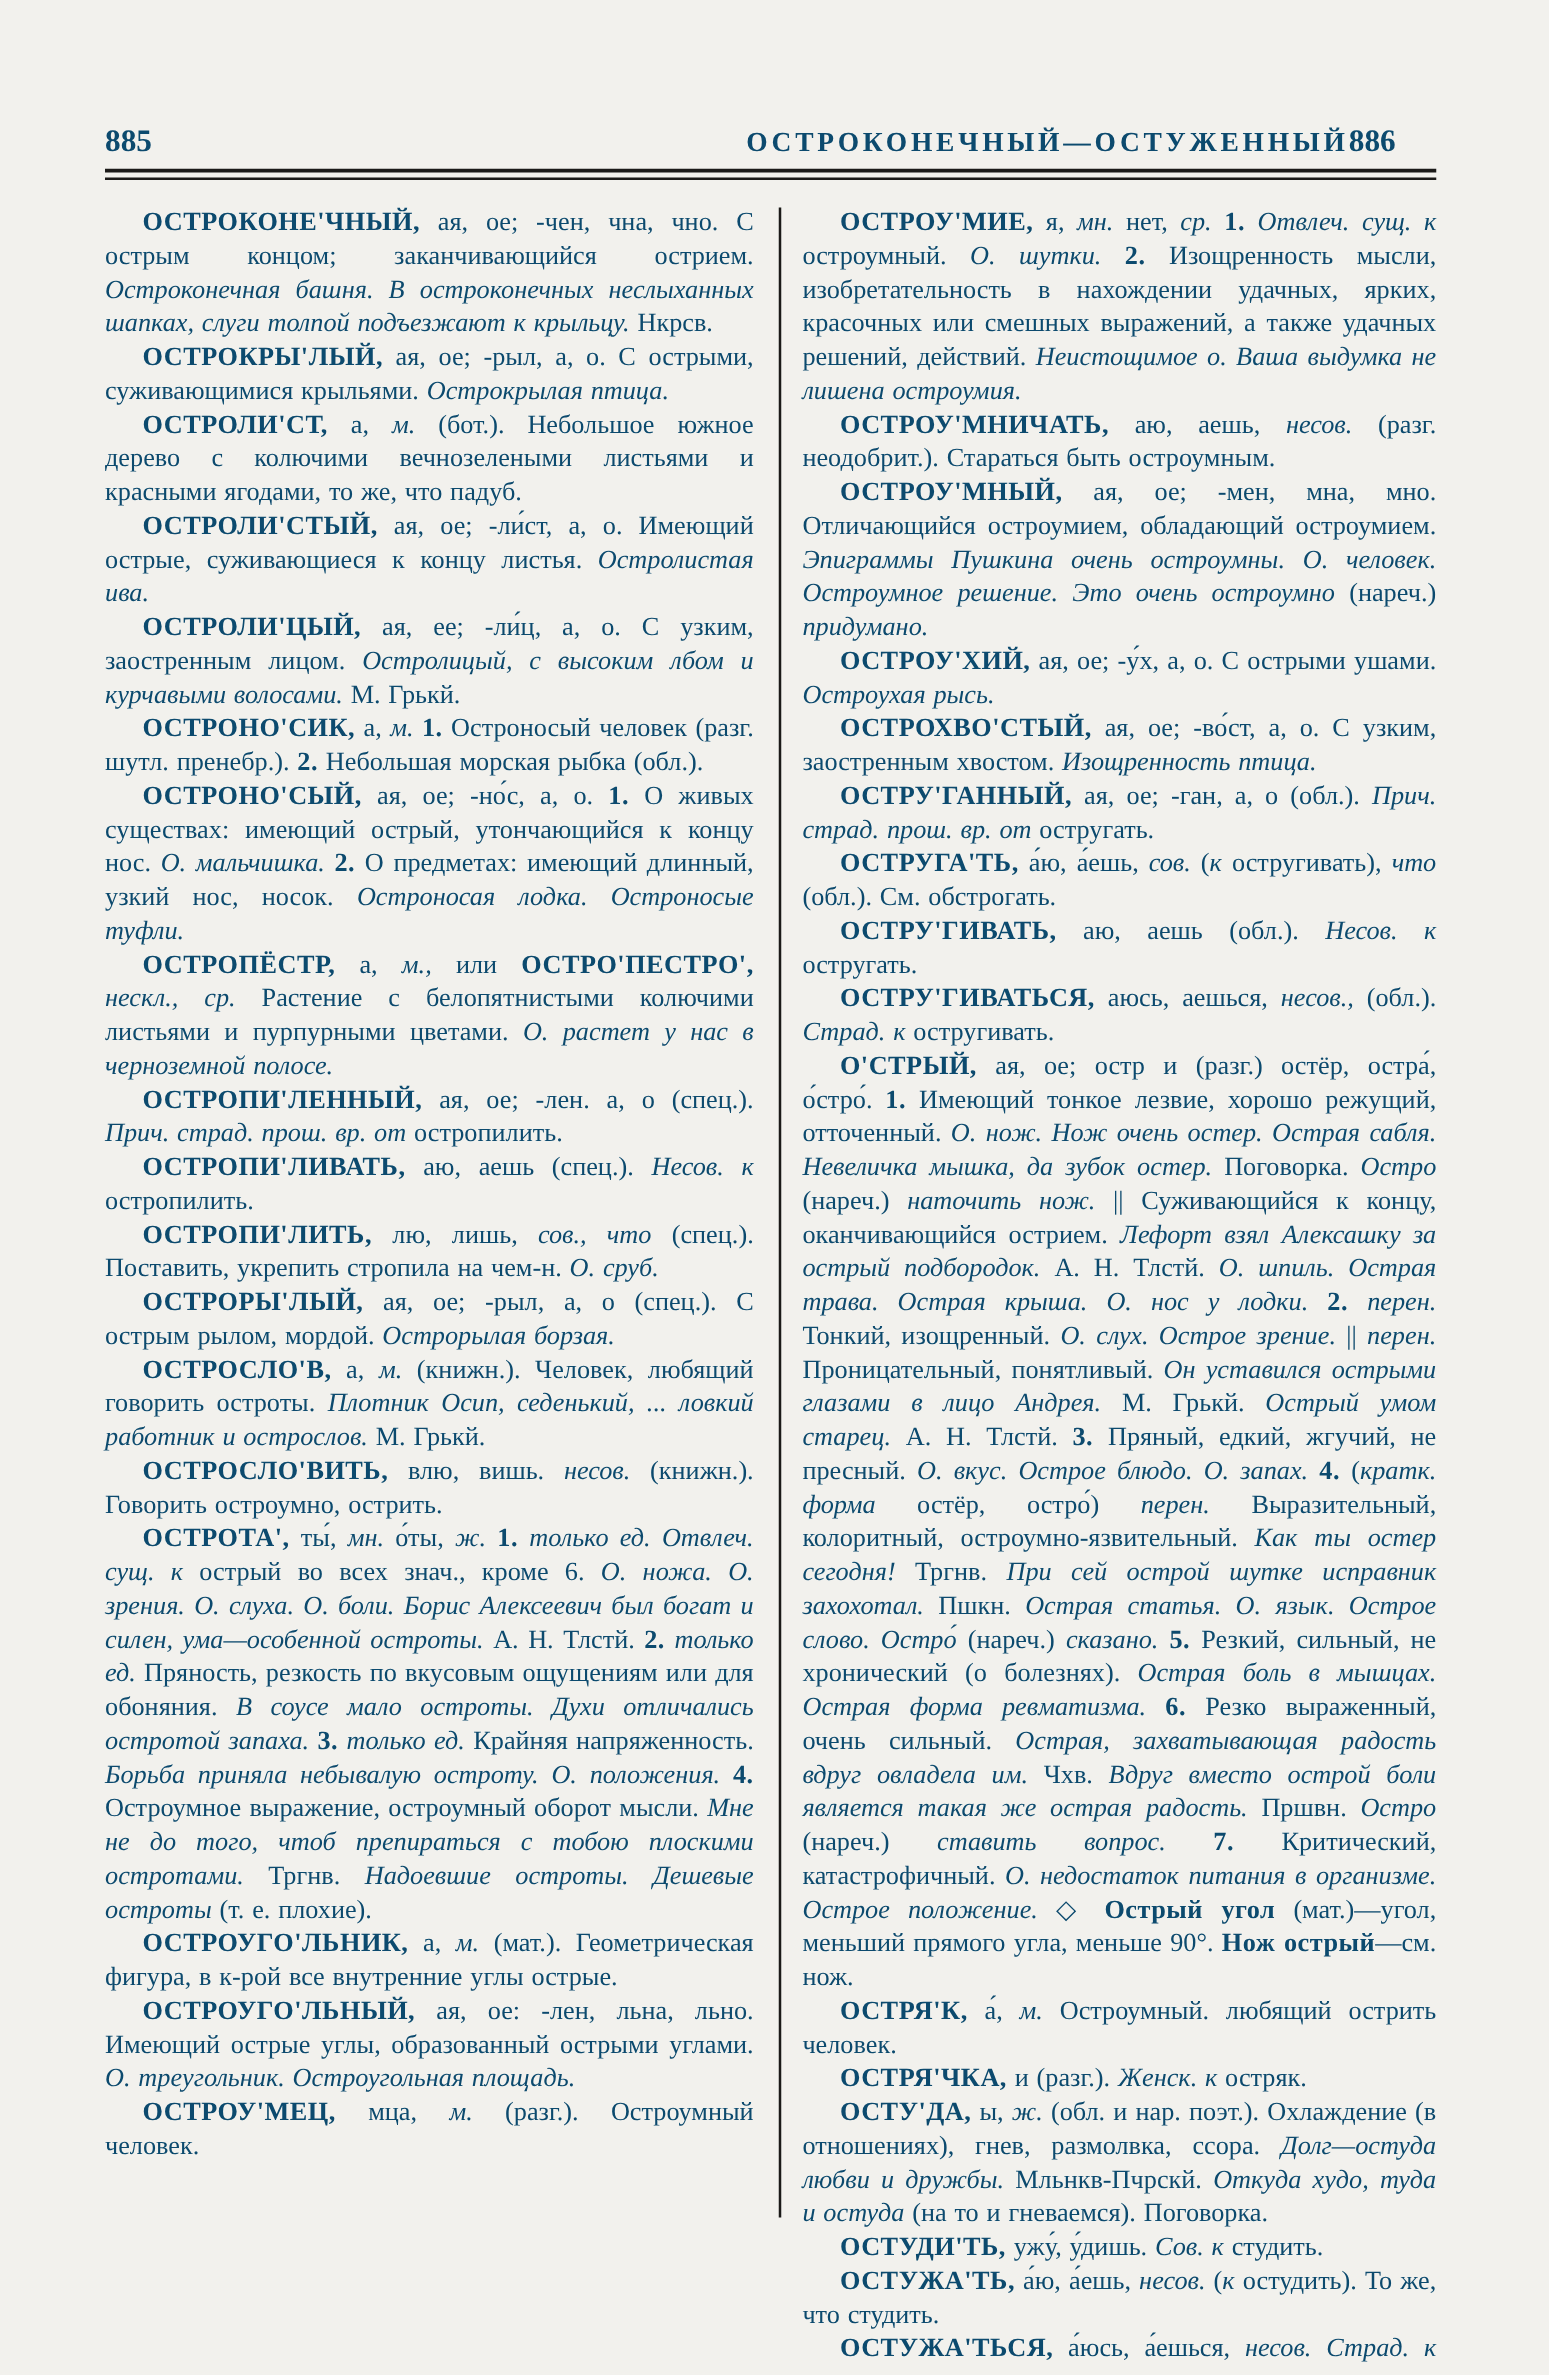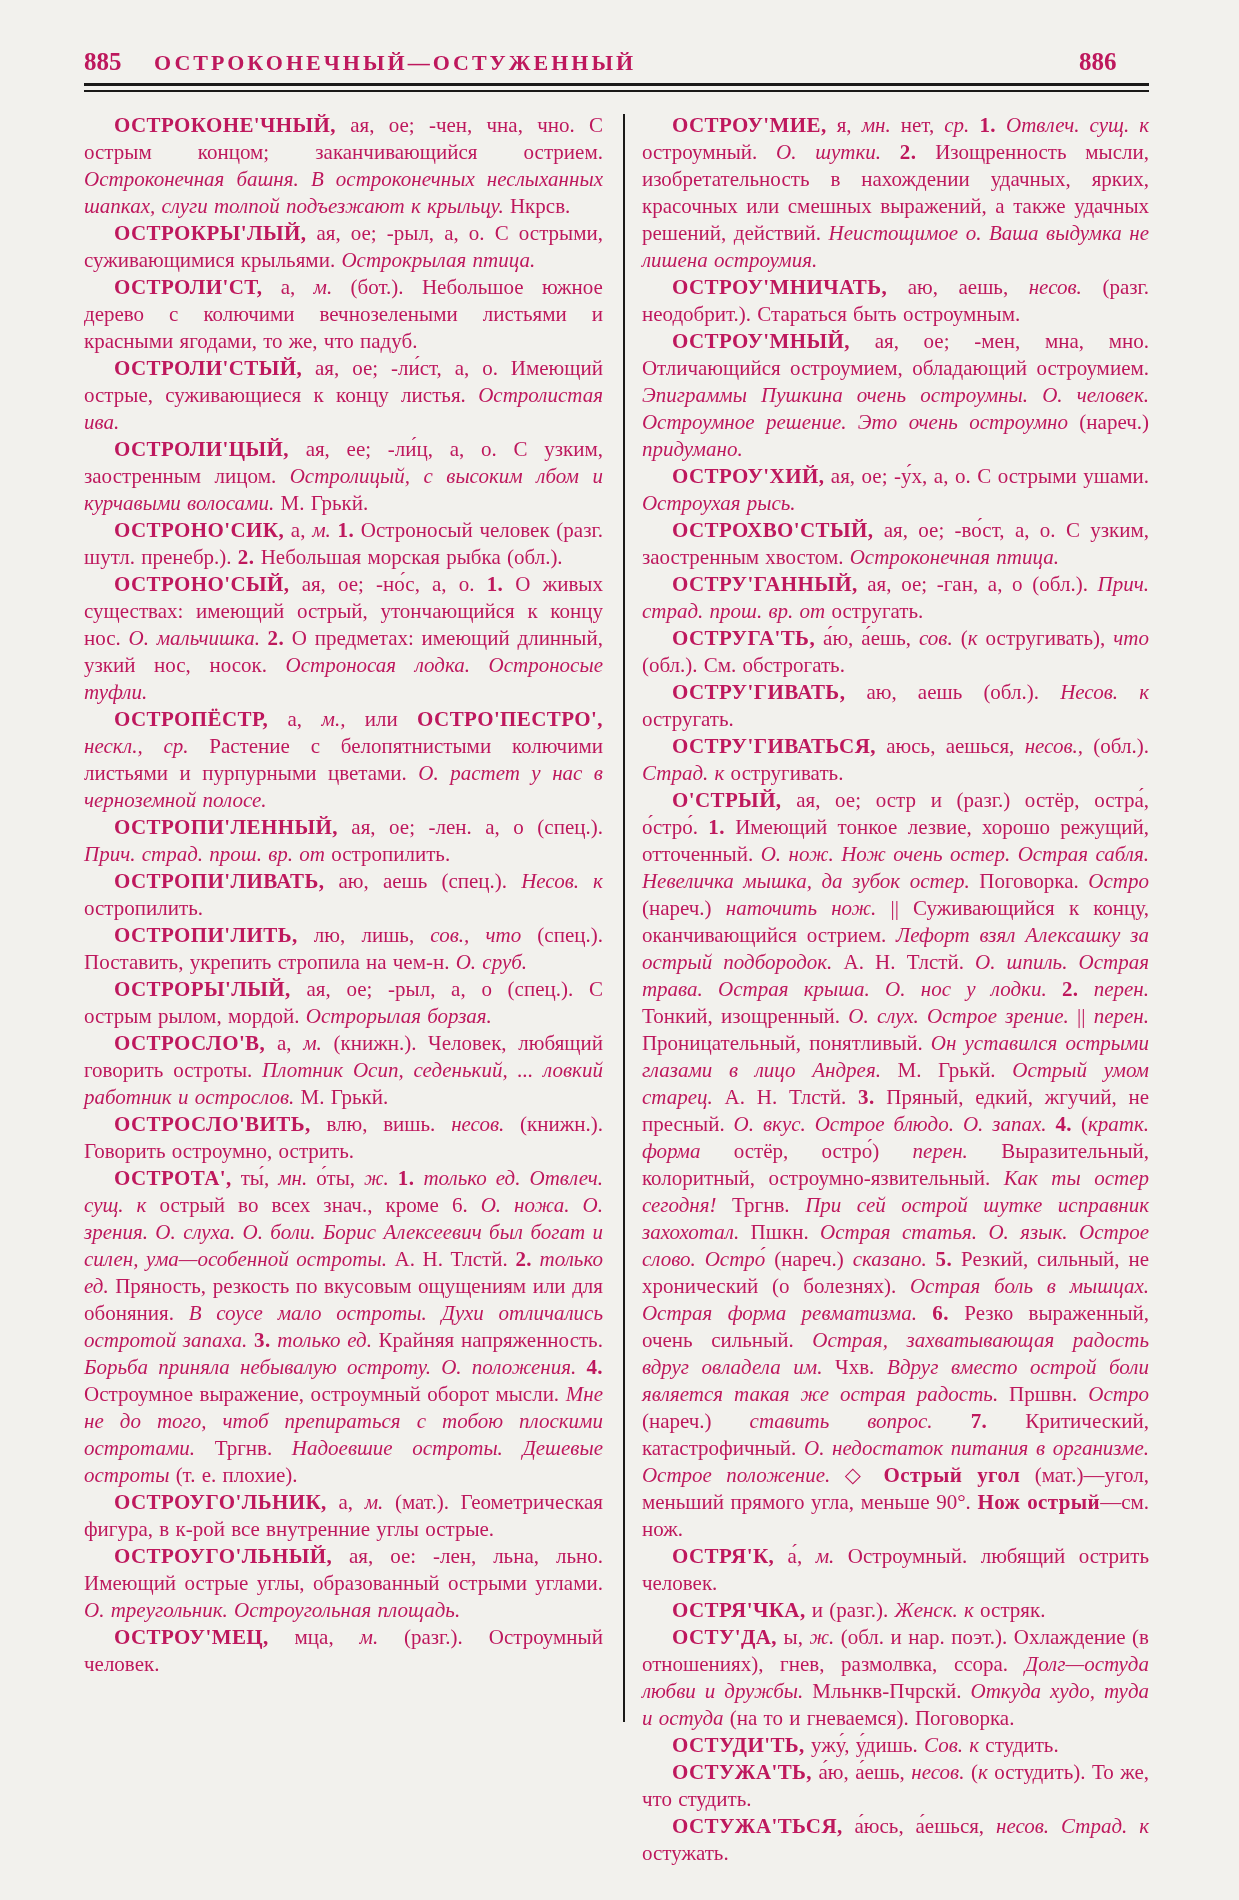--- a/index.html
+++ b/index.html
@@ -1,40 +1,40 @@
 <!DOCTYPE html>
 <html><head>
 <meta charset="utf-8">
 <style>
   html,body{margin:0;padding:0;background:#dededa;}
   .page{
     position:relative;
     width:1239px;height:1900px;
     margin:0 auto;
     background:#f2f1ed;
-    color:#be185d;
+    color:#0c4a6e;
     font-family:"Liberation Serif","DejaVu Serif",serif;
     box-sizing:border-box;
-    padding:48px 90px 0 84px;
+    padding:100px 90px 0 84px;
     overflow:hidden;
   }
   .pagehead{
     display:flex;
     justify-content:space-between;
     align-items:baseline;
   }
   .pageno{
     font-weight:bold;
     font-size:25px;
     width:70px;
   }
   .pageno.right{text-align:left;}
   .running-head{
     flex:1;
-    text-align:left;
+    text-align:right;
     font-weight:bold;
     font-size:22px;
     letter-spacing:3px;
   }
   .rule-double{
     margin-top:7px;
     height:4px;
     border-top:3px solid #1b1a18;
     border-bottom:2px solid #1b1a18;
   }
@@ -94,21 +94,21 @@
         <p class="entry"><span class="seg-b">ОСТРОУГО'ЛЬНИК,</span><span class="seg-n"> а, </span><span class="seg-i">м.</span><span class="seg-n"> (мат.). Геометрическая фигура, в к-рой все внутренние углы острые.</span></p>
         <p class="entry"><span class="seg-b">ОСТРОУГО'ЛЬНЫЙ,</span><span class="seg-n"> ая, ое: -лен, льна, льно. Имеющий острые углы, образованный острыми углами. </span><span class="seg-i">О. треугольник. Остроугольная площадь.</span></p>
         <p class="entry"><span class="seg-b">ОСТРОУ'МЕЦ,</span><span class="seg-n"> мца, </span><span class="seg-i">м.</span><span class="seg-n"> (разг.). Остроумный человек.</span></p>
       </div>
     <div class="col-divider"></div>
     <div class="col right" id="col-right">
         <p class="entry"><span class="seg-b">ОСТРОУ'МИЕ,</span><span class="seg-n"> я, </span><span class="seg-i">мн.</span><span class="seg-n"> нет, </span><span class="seg-i">ср.</span><span class="seg-n"> </span><span class="seg-b">1.</span><span class="seg-n"> </span><span class="seg-i">Отвлеч. сущ. к</span><span class="seg-n"> остроумный. </span><span class="seg-i">О. шутки.</span><span class="seg-n"> </span><span class="seg-b">2.</span><span class="seg-n"> Изощренность мысли, изобретательность в нахождении удачных, ярких, красочных или смешных выражений, а также удачных решений, действий. </span><span class="seg-i">Неистощимое о. Ваша выдумка не лишена остроумия.</span></p>
         <p class="entry"><span class="seg-b">ОСТРОУ'МНИЧАТЬ,</span><span class="seg-n"> аю, аешь, </span><span class="seg-i">несов.</span><span class="seg-n"> (разг. неодобрит.). Стараться быть остроумным.</span></p>
         <p class="entry"><span class="seg-b">ОСТРОУ'МНЫЙ,</span><span class="seg-n"> ая, ое; -мен, мна, мно. Отличающийся остроумием, обладающий остроумием. </span><span class="seg-i">Эпиграммы Пушкина очень остроумны. О. человек. Остроумное решение. Это очень остроумно</span><span class="seg-n"> (нареч.) </span><span class="seg-i">придумано.</span></p>
         <p class="entry"><span class="seg-b">ОСТРОУ'ХИЙ,</span><span class="seg-n"> ая, ое; -у́х, а, о. С острыми ушами. </span><span class="seg-i">Остроухая рысь.</span></p>
-        <p class="entry"><span class="seg-b">ОСТРОХВО'СТЫЙ,</span><span class="seg-n"> ая, ое; -во́ст, а, о. С узким, заостренным хвостом. </span><span class="seg-i">Остроконечная птица.</span></p>
+        <p class="entry"><span class="seg-b">ОСТРОХВО'СТЫЙ,</span><span class="seg-n"> ая, ое; -во́ст, а, о. С узким, заостренным хвостом. </span><span class="seg-i">Изощренность птица.</span></p>
         <p class="entry"><span class="seg-b">ОСТРУ'ГАННЫЙ,</span><span class="seg-n"> ая, ое; -ган, а, о (обл.). </span><span class="seg-i">Прич. страд. прош. вр. от</span><span class="seg-n"> остругать.</span></p>
         <p class="entry"><span class="seg-b">ОСТРУГА'ТЬ,</span><span class="seg-n"> а́ю, а́ешь, </span><span class="seg-i">сов.</span><span class="seg-n"> (</span><span class="seg-i">к</span><span class="seg-n"> остругивать), </span><span class="seg-i">что</span><span class="seg-n"> (обл.). См. обстрогать.</span></p>
         <p class="entry"><span class="seg-b">ОСТРУ'ГИВАТЬ,</span><span class="seg-n"> аю, аешь (обл.). </span><span class="seg-i">Несов. к</span><span class="seg-n"> остругать.</span></p>
         <p class="entry"><span class="seg-b">ОСТРУ'ГИВАТЬСЯ,</span><span class="seg-n"> аюсь, аешься, </span><span class="seg-i">несов.,</span><span class="seg-n"> (обл.). </span><span class="seg-i">Страд. к</span><span class="seg-n"> остругивать.</span></p>
         <p class="entry"><span class="seg-b">О'СТРЫЙ,</span><span class="seg-n"> ая, ое; остр и (разг.) остёр, остра́, о́стро́. </span><span class="seg-b">1.</span><span class="seg-n"> Имеющий тонкое лезвие, хорошо режущий, отточенный. </span><span class="seg-i">О. нож. Нож очень остер. Острая сабля. Невеличка мышка, да зубок остер.</span><span class="seg-n"> Поговорка. </span><span class="seg-i">Остро</span><span class="seg-n"> (нареч.) </span><span class="seg-i">наточить нож.</span><span class="seg-n"> || Суживающийся к концу, оканчивающийся острием. </span><span class="seg-i">Лефорт взял Алексашку за острый подбородок.</span><span class="seg-n"> А. Н. Тлстй. </span><span class="seg-i">О. шпиль. Острая трава. Острая крыша. О. нос у лодки.</span><span class="seg-n"> </span><span class="seg-b">2.</span><span class="seg-n"> </span><span class="seg-i">перен.</span><span class="seg-n"> Тонкий, изощренный. </span><span class="seg-i">О. слух. Острое зрение.</span><span class="seg-n"> || </span><span class="seg-i">перен.</span><span class="seg-n"> Проницательный, понятливый. </span><span class="seg-i">Он уставился острыми глазами в лицо Андрея.</span><span class="seg-n"> М. Грькй. </span><span class="seg-i">Острый умом старец.</span><span class="seg-n"> А. Н. Тлстй. </span><span class="seg-b">3.</span><span class="seg-n"> Пряный, едкий, жгучий, не пресный. </span><span class="seg-i">О. вкус. Острое блюдо. О. запах.</span><span class="seg-n"> </span><span class="seg-b">4.</span><span class="seg-n"> (</span><span class="seg-i">кратк. форма</span><span class="seg-n"> остёр, остро́) </span><span class="seg-i">перен.</span><span class="seg-n"> Выразительный, колоритный, остроумно-язвительный. </span><span class="seg-i">Как ты остер сегодня!</span><span class="seg-n"> Тргнв. </span><span class="seg-i">При сей острой шутке исправник захохотал.</span><span class="seg-n"> Пшкн. </span><span class="seg-i">Острая статья. О. язык. Острое слово. Остро́</span><span class="seg-n"> (нареч.) </span><span class="seg-i">сказано.</span><span class="seg-n"> </span><span class="seg-b">5.</span><span class="seg-n"> Резкий, сильный, не хронический (о болезнях). </span><span class="seg-i">Острая боль в мышцах. Острая форма ревматизма.</span><span class="seg-n"> </span><span class="seg-b">6.</span><span class="seg-n"> Резко выраженный, очень сильный. </span><span class="seg-i">Острая, захватывающая радость вдруг овладела им.</span><span class="seg-n"> Чхв. </span><span class="seg-i">Вдруг вместо острой боли является такая же острая радость.</span><span class="seg-n"> Пршвн. </span><span class="seg-i">Остро</span><span class="seg-n"> (нареч.) </span><span class="seg-i">ставить вопрос.</span><span class="seg-n"> </span><span class="seg-b">7.</span><span class="seg-n"> Критический, катастрофичный. </span><span class="seg-i">О. недостаток питания в организме. Острое положение.</span><span class="seg-n"> ◇ </span><span class="seg-b">Острый угол</span><span class="seg-n"> (мат.)—угол, меньший прямого угла, меньше 90°. </span><span class="seg-b">Нож острый</span><span class="seg-n">—см. нож.</span></p>
         <p class="entry"><span class="seg-b">ОСТРЯ'К,</span><span class="seg-n"> а́, </span><span class="seg-i">м.</span><span class="seg-n"> Остроумный. любящий острить человек.</span></p>
         <p class="entry"><span class="seg-b">ОСТРЯ'ЧКА,</span><span class="seg-n"> и (разг.). </span><span class="seg-i">Женск. к</span><span class="seg-n"> остряк.</span></p>
         <p class="entry"><span class="seg-b">ОСТУ'ДА,</span><span class="seg-n"> ы, </span><span class="seg-i">ж.</span><span class="seg-n"> (обл. и нар. поэт.). Охлаждение (в отношениях), гнев, размолвка, ссора. </span><span class="seg-i">Долг—остуда любви и дружбы.</span><span class="seg-n"> Мльнкв-Пчрскй. </span><span class="seg-i">Откуда худо, туда и остуда</span><span class="seg-n"> (на то и гневаемся). Поговорка.</span></p>
         <p class="entry"><span class="seg-b">ОСТУДИ'ТЬ,</span><span class="seg-n"> ужу́, у́дишь. </span><span class="seg-i">Сов. к</span><span class="seg-n"> студить.</span></p>
         <p class="entry"><span class="seg-b">ОСТУЖА'ТЬ,</span><span class="seg-n"> а́ю, а́ешь, </span><span class="seg-i">несов.</span><span class="seg-n"> (</span><span class="seg-i">к</span><span class="seg-n"> остудить). То же, что студить.</span></p>

